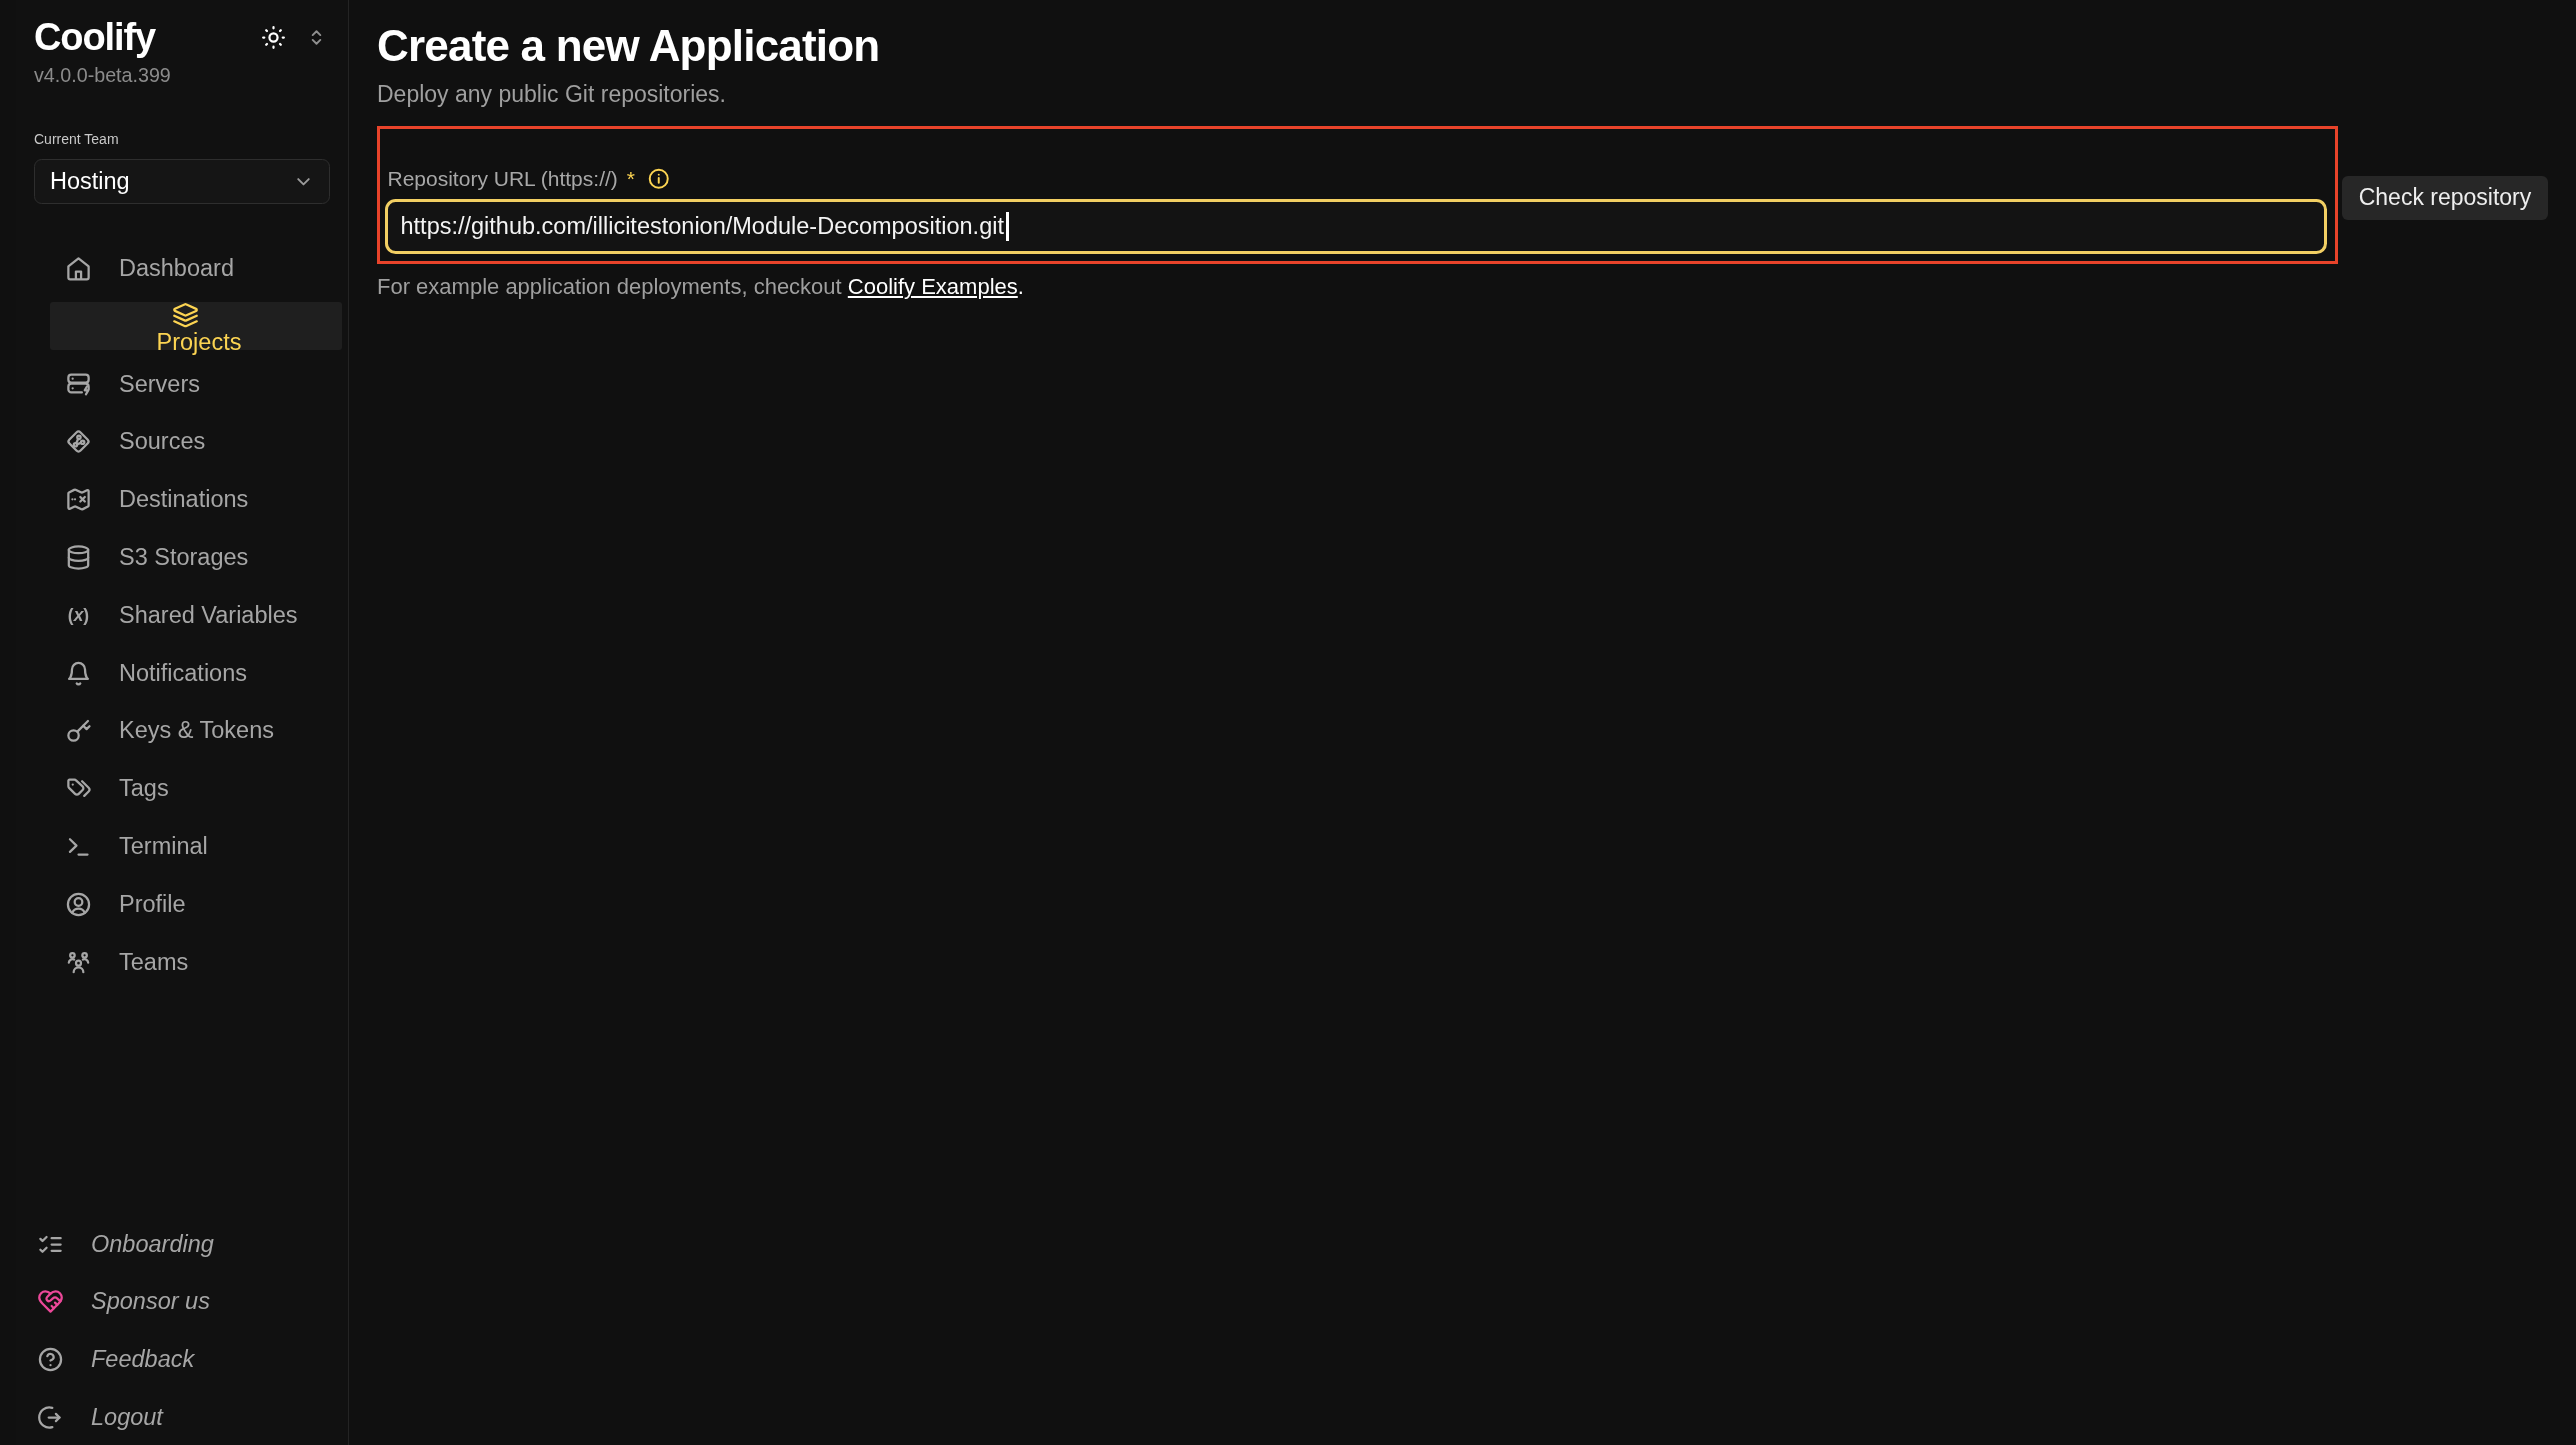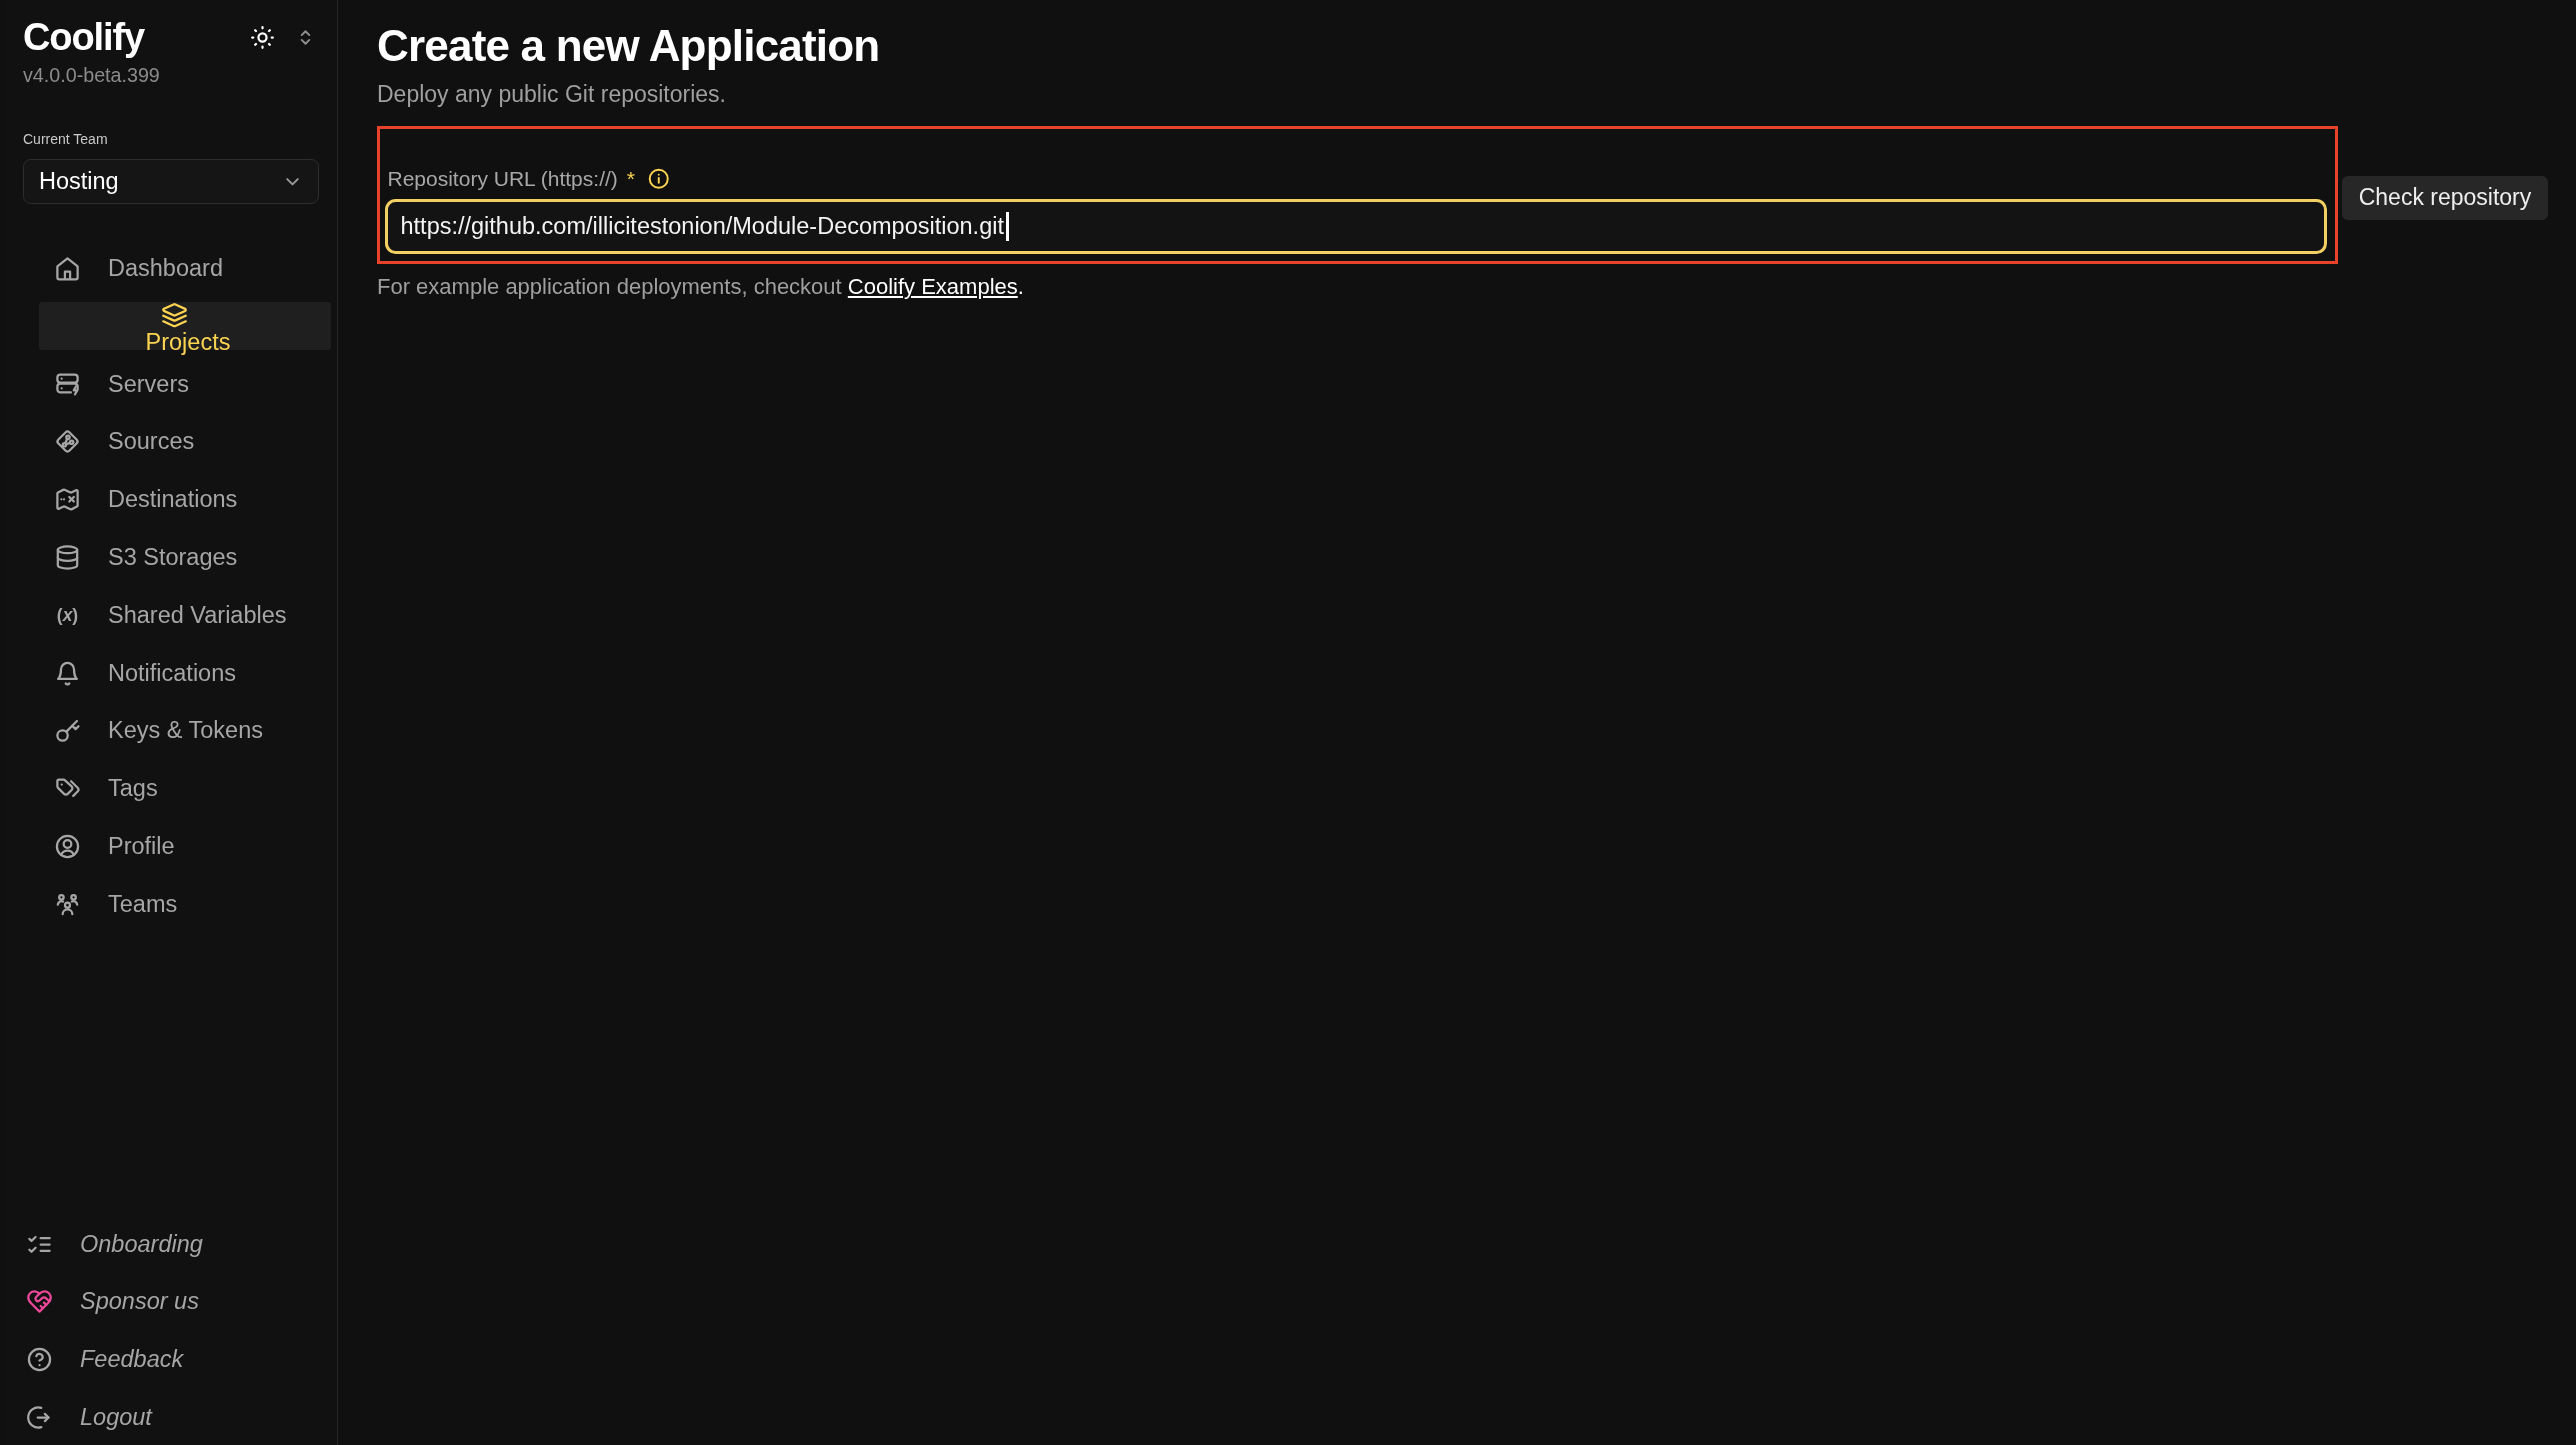--- a/index.html
+++ b/index.html
@@ -5,21 +5,21 @@
 <style>
   html,body{margin:0;padding:0;}
   body{
     width:2576px;height:1446px;overflow:hidden;position:relative;
     background:#101010;color:#fff;
     font-family:"Liberation Sans","DejaVu Sans",sans-serif;
     -webkit-font-smoothing:antialiased;
   }
   
   .sidebar{
-    position:absolute;left:5px;top:0;width:333px;height:1446px;
+    position:absolute;left:16px;top:0;width:333px;height:1446px;
     background:#111111;border-right:1.5px solid #242424;box-sizing:border-box;
   }
   .logo-row{display:flex;align-items:center;justify-content:space-between;padding:18px 19.7px 0 18px;}
   .logo-title{font-size:38px;font-weight:700;letter-spacing:-1.1px;color:#ffffff;margin:0;line-height:1;}
   .logo-icons{display:flex;align-items:center;gap:18px;}
   .icon{display:inline-flex;align-items:center;justify-content:center;}
   .icon svg{width:100%;height:100%;fill:none;stroke:currentColor;stroke-width:2;stroke-linecap:round;stroke-linejoin:round;}
   .sun{width:27px;height:27px;color:#ffffff;cursor:pointer;}
   .updown{width:23px;height:23px;color:#8f8f8f;cursor:pointer;}
   .version{padding:7.6px 18px 0;font-size:19.7px;color:#8b8b8b;}
@@ -205,20 +205,29 @@
             <path d="m15.2 5.6 5.8 5.8a2.3 2.3 0 0 1 0 3.25l-3.9 3.9"></path>
             <path d="M9.8 4.78A1.9 1.9 0 0 0 8.46 4.2H3.95A.95.95 0 0 0 3 5.15v4.91c0 .5.2.99.56 1.34l5.39 5.39a2.3 2.3 0 0 0 3.27 0l3.42-3.42a2.3 2.3 0 0 0 0-3.27z"></path>
             <path d="M6.9 8.5h.01"></path>
           </svg>
         </span>
         <span class="nav-label">Tags</span>
       </a>
       <a class="nav-item">
         <span class="icon nav-icon">
           <svg viewBox="0 0 24 24">
+            <path d="m4.4 16.8 5.8-5.6-5.8-5.6"></path>
+            <path d="M12 19.2h8"></path>
+          </svg>
+        </span>
+        <span class="nav-label">Terminal</span>
+      </a>
+      <a class="nav-item">
+        <span class="icon nav-icon">
+          <svg viewBox="0 0 24 24">
             <circle cx="12" cy="12" r="9.4"></circle>
             <circle cx="12" cy="9.8" r="3.4"></circle>
             <path d="M6.4 19.4a6.1 6.1 0 0 1 11.2 0"></path>
           </svg>
         </span>
         <span class="nav-label">Profile</span>
       </a>
       <a class="nav-item">
         <span class="icon nav-icon">
           <svg viewBox="0 0 24 24">

